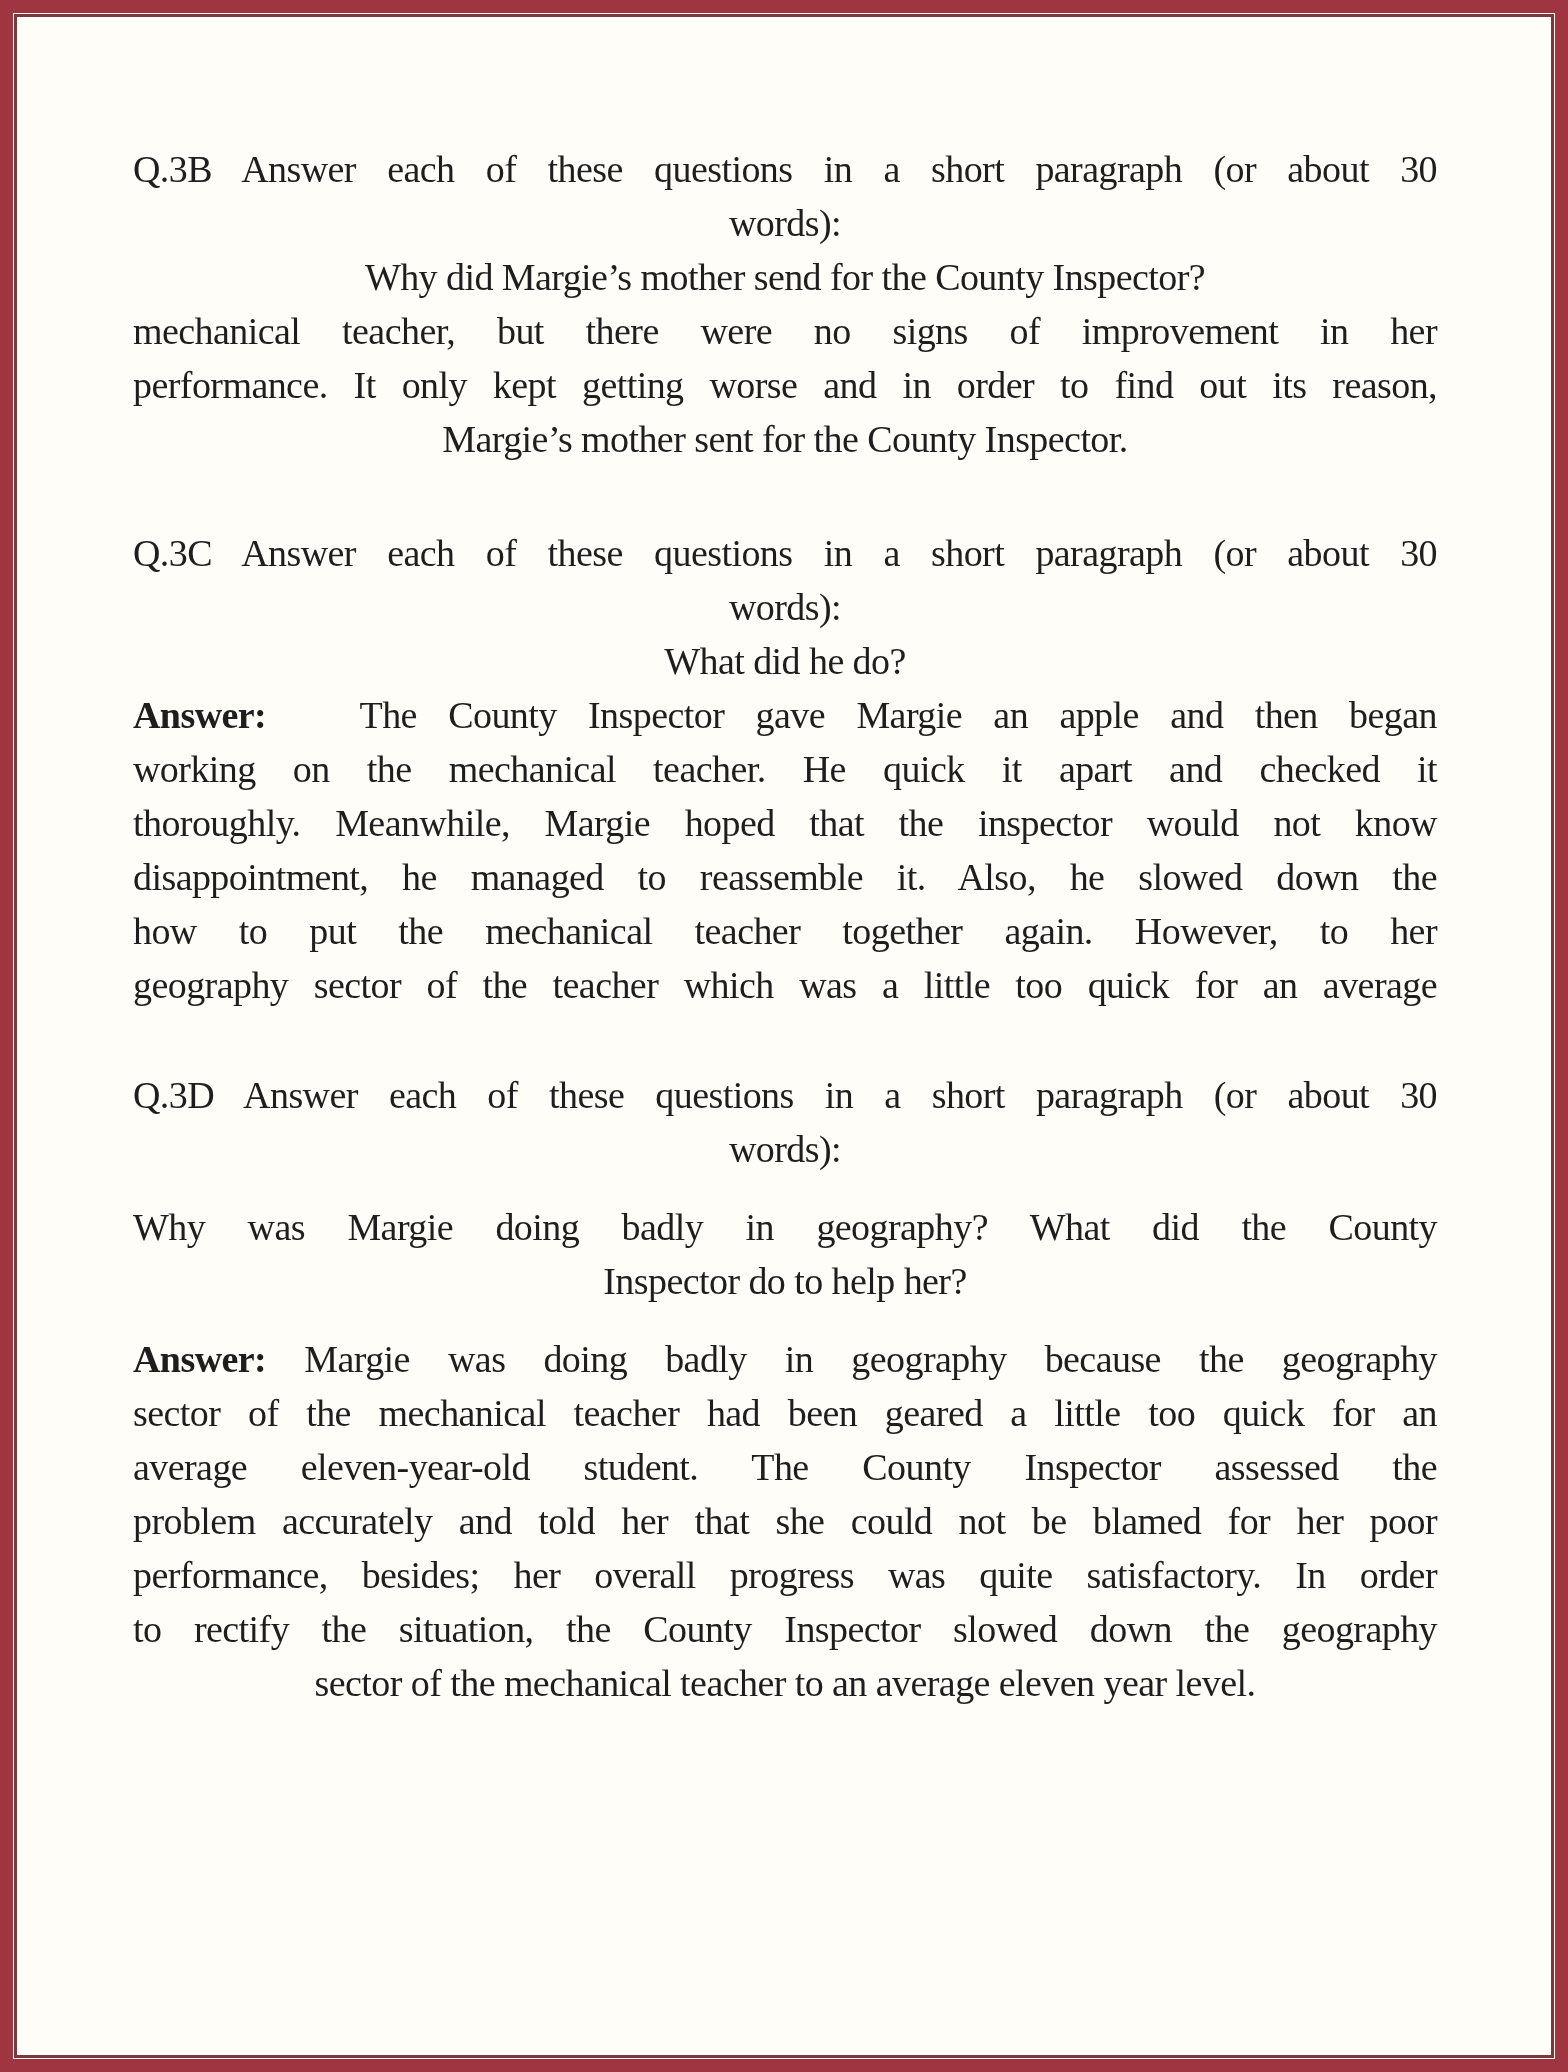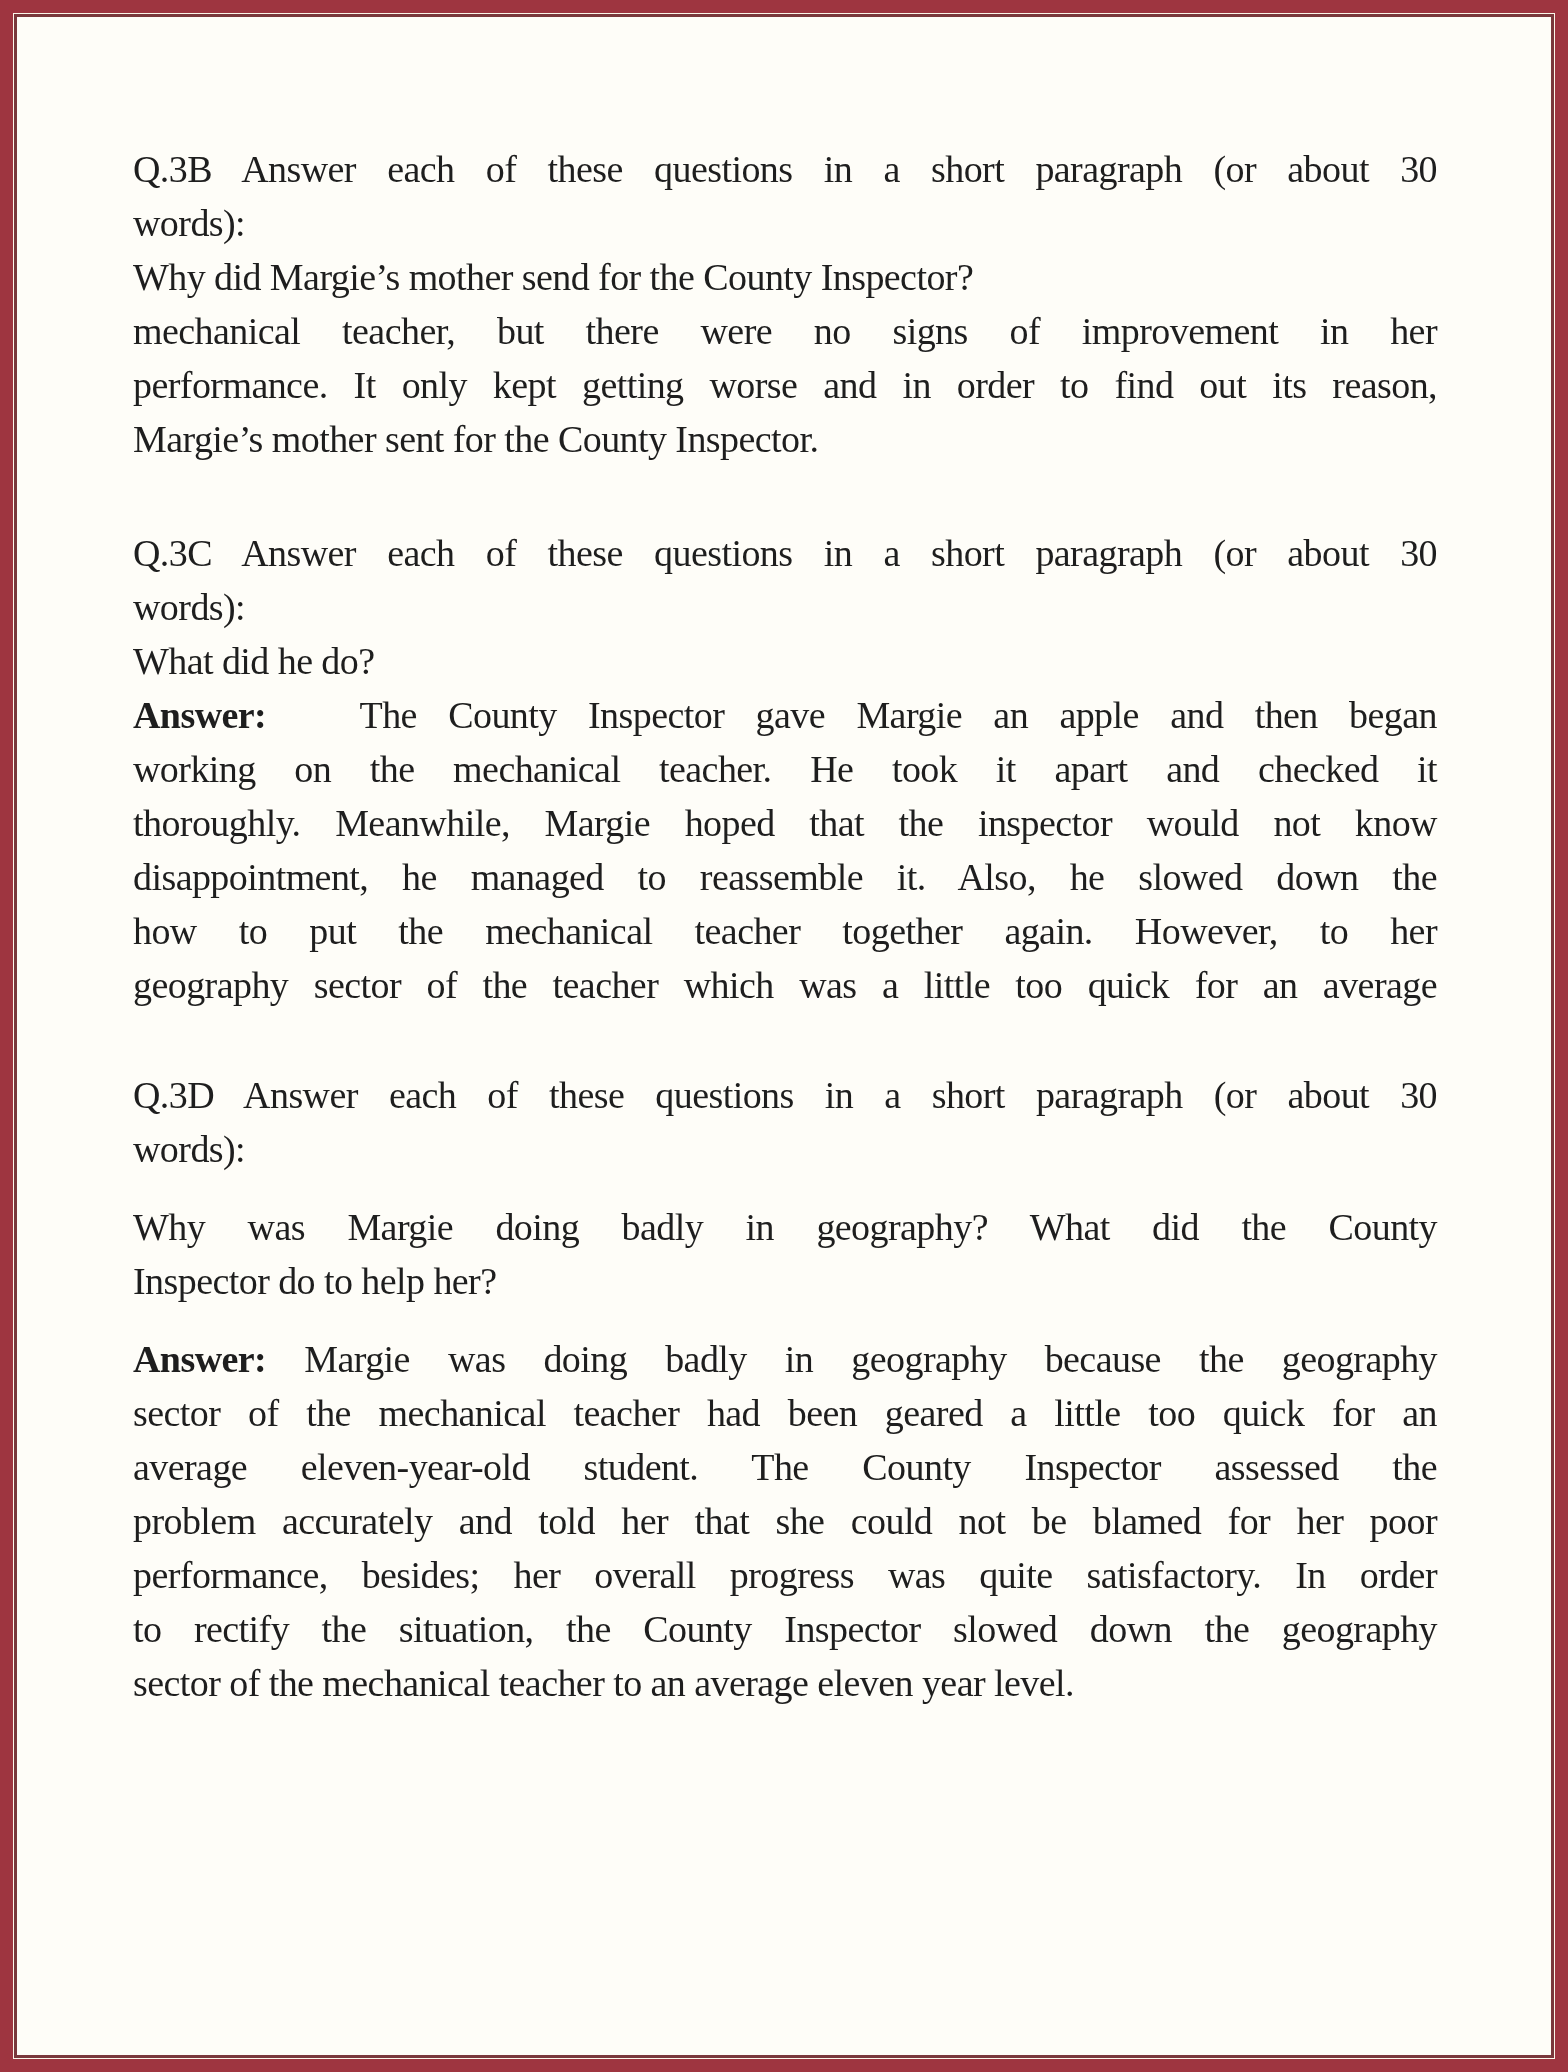--- a/index.html
+++ b/index.html
@@ -28,21 +28,21 @@
     box-sizing: border-box;
     width: 100%;
     height: 100%;
     padding: 125px 114px 0 116px;
     font-family: "Liberation Serif", "DejaVu Serif", serif;
     font-size: 38px;
     line-height: 54px;
     letter-spacing: -0.015em;
   }
   .line {
-    text-align: left;
+    text-align: center;
     white-space: normal;
   }
   .line.just {
     text-align: justify;
     text-align-last: justify;
   }
   .bold {
     font-weight: bold;
   }
 </style>
@@ -58,21 +58,21 @@
           <div class="line plain">Why did Margie’s mother send for the County Inspector?</div>
           <div class="line just">mechanical teacher, but there were no signs of improvement in her</div>
           <div class="line just">performance. It only kept getting worse and in order to find out its reason,</div>
           <div class="line plain">Margie’s mother sent for the County Inspector.</div>
         </div>
         <div class="block" style="margin-top: 60px;">
           <div class="line just">Q.3C Answer each of these questions in a short paragraph (or about 30</div>
           <div class="line plain">words):</div>
           <div class="line plain">What did he do?</div>
           <div class="line just"><span class="bold">Answer:</span>&nbsp;&nbsp; The County Inspector gave Margie an apple and then began</div>
-          <div class="line just">working on the mechanical teacher. He took it apart and checked it</div>
+          <div class="line just">working on the mechanical teacher. He quick it apart and checked it</div>
           <div class="line just">thoroughly. Meanwhile, Margie hoped that the inspector would not know</div>
           <div class="line just">disappointment, he managed to reassemble it. Also, he slowed down the</div>
           <div class="line just">how to put the mechanical teacher together again. However, to her</div>
           <div class="line just">geography sector of the teacher which was a little too quick for an average</div>
         </div>
         <div class="block" style="margin-top: 56px;">
           <div class="line just">Q.3D Answer each of these questions in a short paragraph (or about 30</div>
           <div class="line plain">words):</div>
           <div class="line just" style="margin-top: 24px;">Why was Margie doing badly in geography? What did the County</div>
           <div class="line plain">Inspector do to help her?</div>

